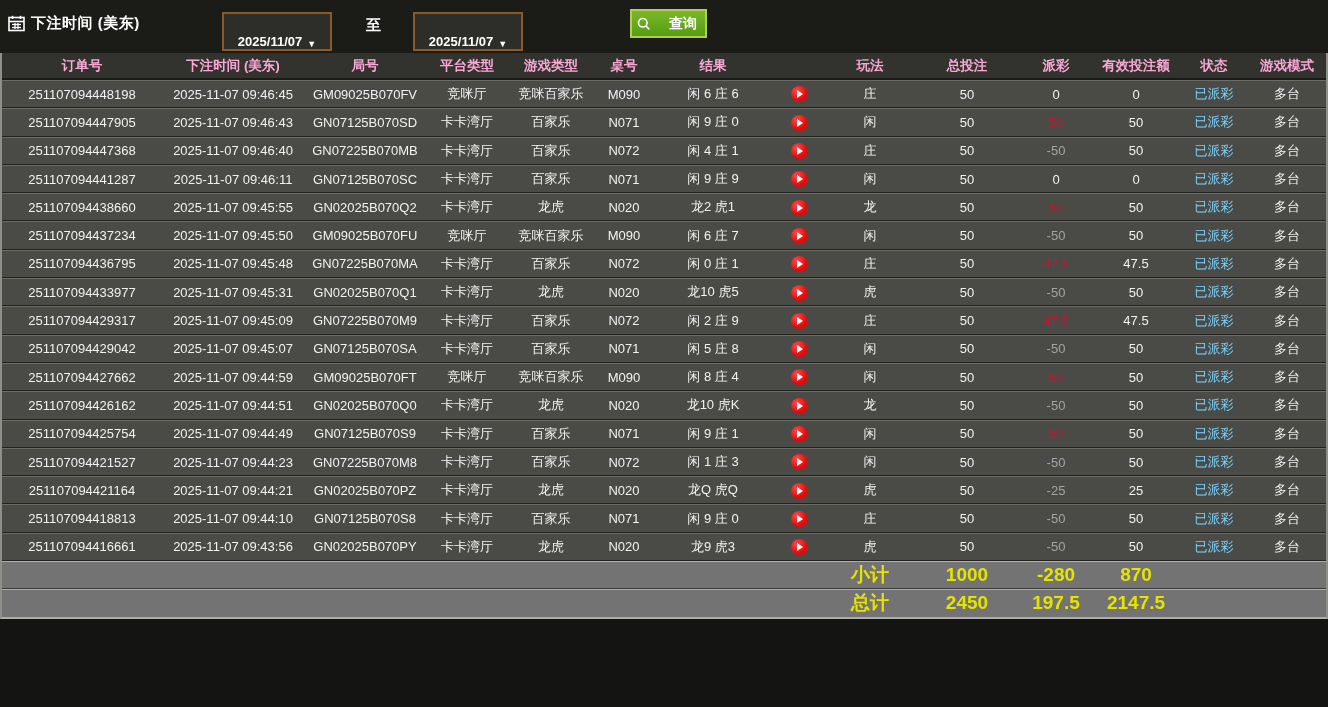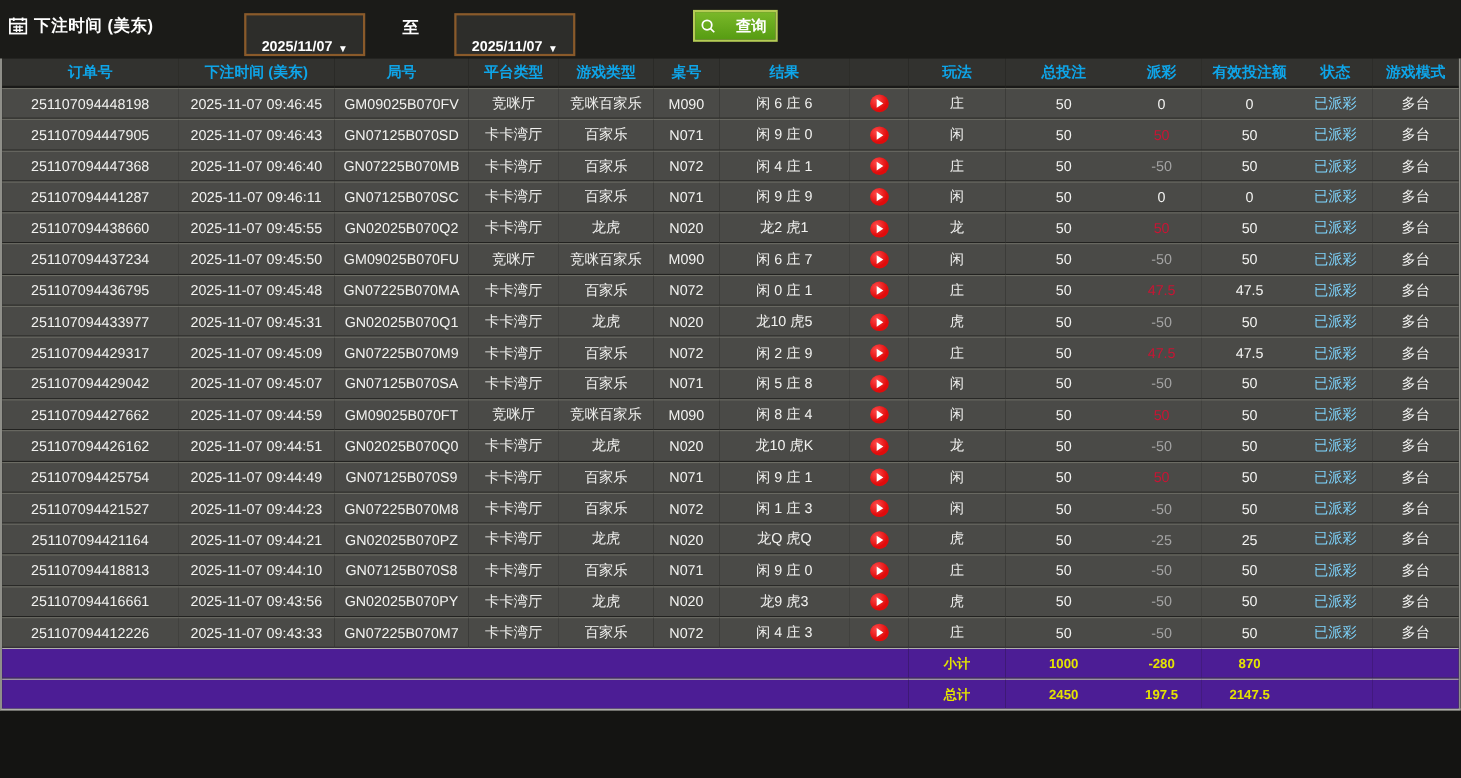--- a/index.html
+++ b/index.html
@@ -38,37 +38,37 @@
   
   .table-frame {
     width:1328px;
     border-left:2px solid #8f8f89;
     border-right:2px solid #8f8f89;
     border-bottom:2px solid #aeaea8;
   }
   table { width:1324px; table-layout:fixed; border-spacing:0; }
   td,th { text-align:center; overflow:hidden; white-space:nowrap; }
   thead th {
-    height:27px; background:#32322f; color:#0ea5e9;
+    height:27px; background:#32322f; color:#f9a8d4;
     font-size:13.5px; font-weight:bold;
     border-bottom:2px solid #1a1a18;
   }
   tbody td {
     height:28.3px; background:#4a4a47; color:#f2f2f0; font-size:13px;
     border-top:1px solid #6c6c64;
     border-bottom:1px solid #222220;
   }
   td.mono { font-size:13px; letter-spacing:0; }
   td.payout.pos { color:#c71534; }
   td.payout.neg { color:#a3a3a3; }
   td.payout.zero { color:#f2f2f0; }
   td.status { color:#7dd3fc; }
   tfoot td {
-    height:27.5px; background:#4c1d95; color:#e4e400;
-    font-size:12px; font-weight:bold;
+    height:27.5px; background:#737373; color:#e4e400;
+    font-size:19px; font-weight:bold;
     border-top:1px solid #b0b0ab;
     border-bottom:1px solid #3a3a37;
   }
   tfoot tr:last-child td { border-bottom:none; }
   
   .play {
     display:inline-block; width:17px; height:16px; border-radius:50%;
     background:radial-gradient(circle at 35% 30%, #ff4a4a, #e00b0b 60%);
     position:relative; vertical-align:middle; cursor:pointer;
   }
@@ -475,38 +475,20 @@
       <span class="play"><i></i></span>
     </td>
     <td>虎</td>
     <td>50</td>
     <td class="payout neg">-50</td>
     <td>50</td>
     <td class="status">已派彩</td>
     <td>多台</td>
   </tr>
 
-  <tr>
-    <td class="mono">251107094412226</td>
-    <td class="mono">2025-11-07 09:43:33</td>
-    <td class="mono">GN07225B070M7</td>
-    <td>卡卡湾厅</td>
-    <td>百家乐</td>
-    <td class="mono">N072</td>
-    <td>闲 4 庄 3</td>
-    <td>
-      <span class="play"><i></i></span>
-    </td>
-    <td>庄</td>
-    <td>50</td>
-    <td class="payout neg">-50</td>
-    <td>50</td>
-    <td class="status">已派彩</td>
-    <td>多台</td>
-  </tr>
 </tbody>
     <tfoot>
       <tr>
         <td colspan="8"></td>
         <td>小计</td>
         <td>1000</td>
         <td>-280</td>
         <td>870</td>
         <td></td>
         <td></td>

